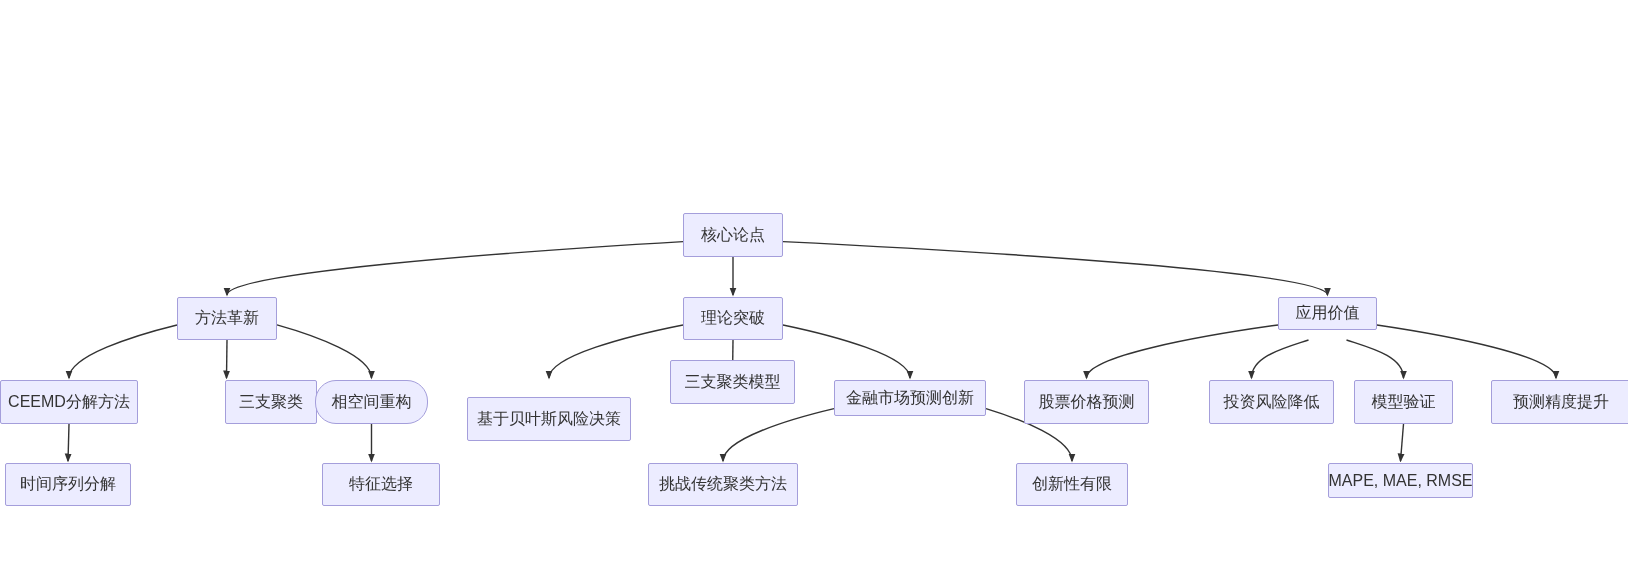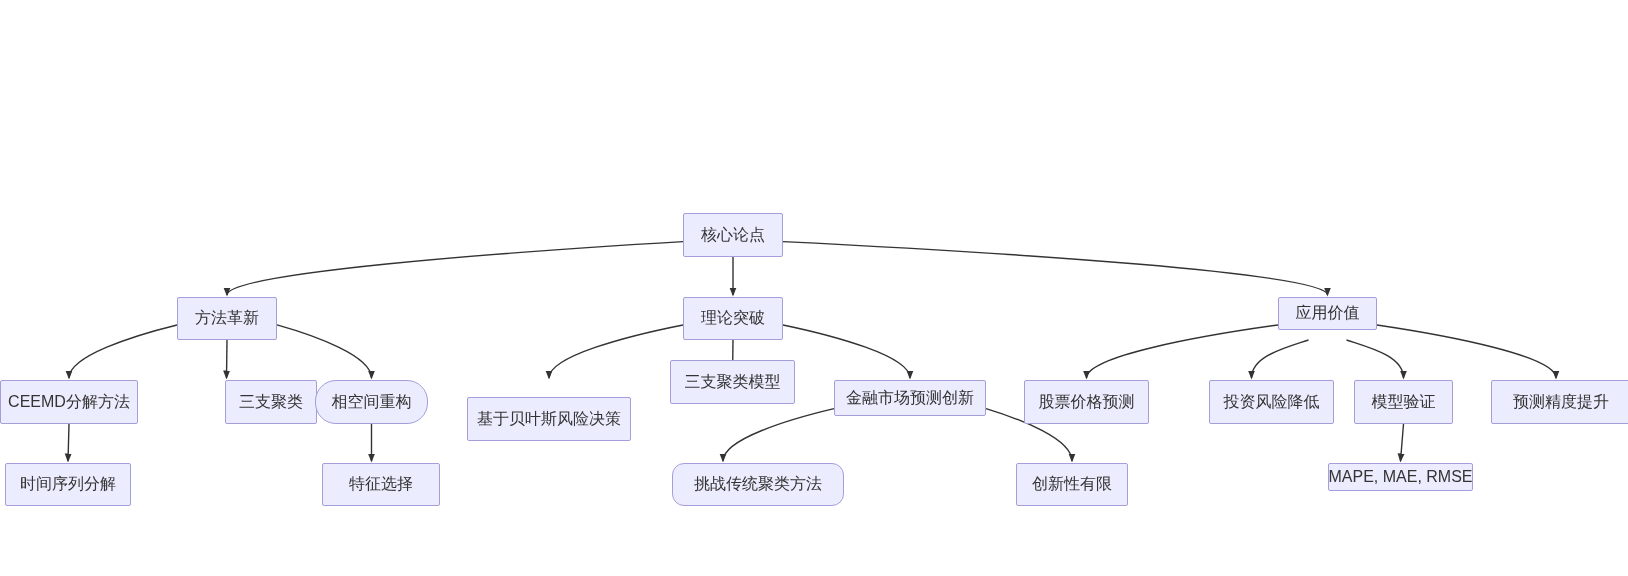--- a/index.html
+++ b/index.html
@@ -87,17 +87,17 @@
       <div class="node" style="left: 315px; top: 380px; width: 113px; height: 44px; border-radius: 21px;">相空间重构</div>
       <div class="node" style="left: 467px; top: 380px; width: 164px; height: 44px; margin-top: 17px;">基于贝叶斯风险决策</div>
       <div class="node" style="left: 670px; top: 360px; width: 125px; height: 44px;">三支聚类模型</div>
       <div class="node" style="left: 834px; top: 380px; width: 152px; height: 36px;">金融市场预测创新</div>
       <div class="node" style="left: 1024px; top: 380px; width: 125px; height: 44px;">股票价格预测</div>
       <div class="node" style="left: 1189px; top: 380px; width: 125px; height: 44px; margin-left: 20px;">投资风险降低</div>
       <div class="node" style="left: 1354px; top: 380px; width: 99px; height: 44px;">模型验证</div>
       <div class="node" style="left: 1491px; top: 380px; width: 140px; height: 44px;">预测精度提升</div>
       <div class="node" style="left: 5px; top: 463px; width: 126px; height: 43px;">时间序列分解</div>
       <div class="node" style="left: 322px; top: 463px; width: 118px; height: 43px;">特征选择</div>
-      <div class="node" style="left: 672px; top: 463px; width: 172px; height: 43px; border-radius: 12px;">挑战传统聚类方法</div>
+      <div class="node" style="left: 648px; top: 463px; width: 150px; height: 43px;">挑战传统聚类方法</div>
       <div class="node" style="left: 1016px; top: 463px; width: 112px; height: 43px;">创新性有限</div>
-      <div class="node" style="left: 1328px; top: 463px; width: 145px; height: 28px;">MAPE, MAE, RMSE</div>
+      <div class="node" style="left: 1328px; top: 463px; width: 145px; height: 35px;">MAPE, MAE, RMSE</div>
     </div>
 </div>
 
 </body></html>

